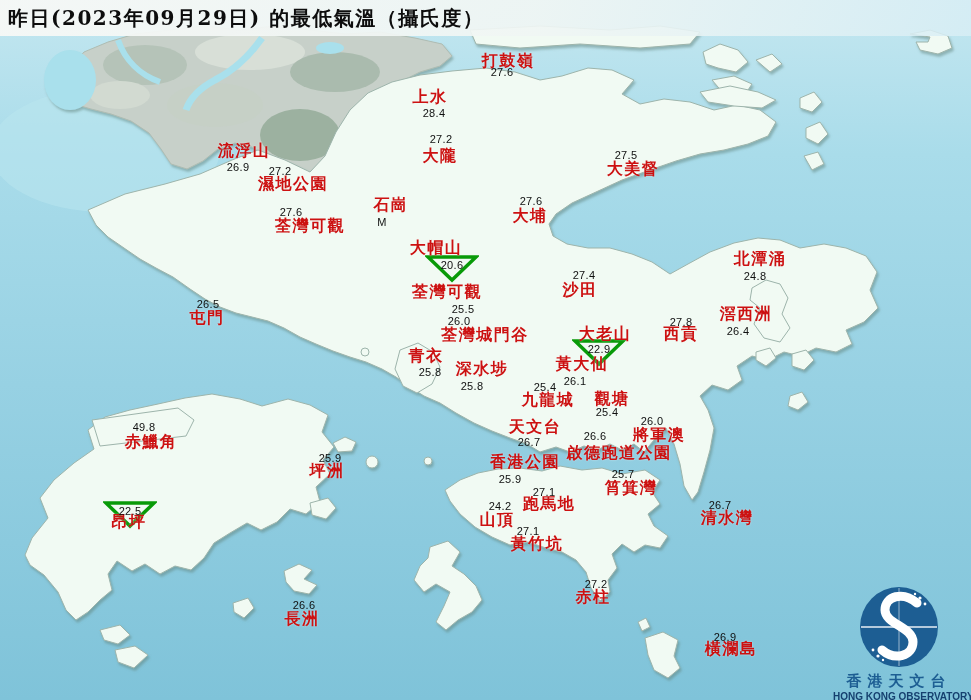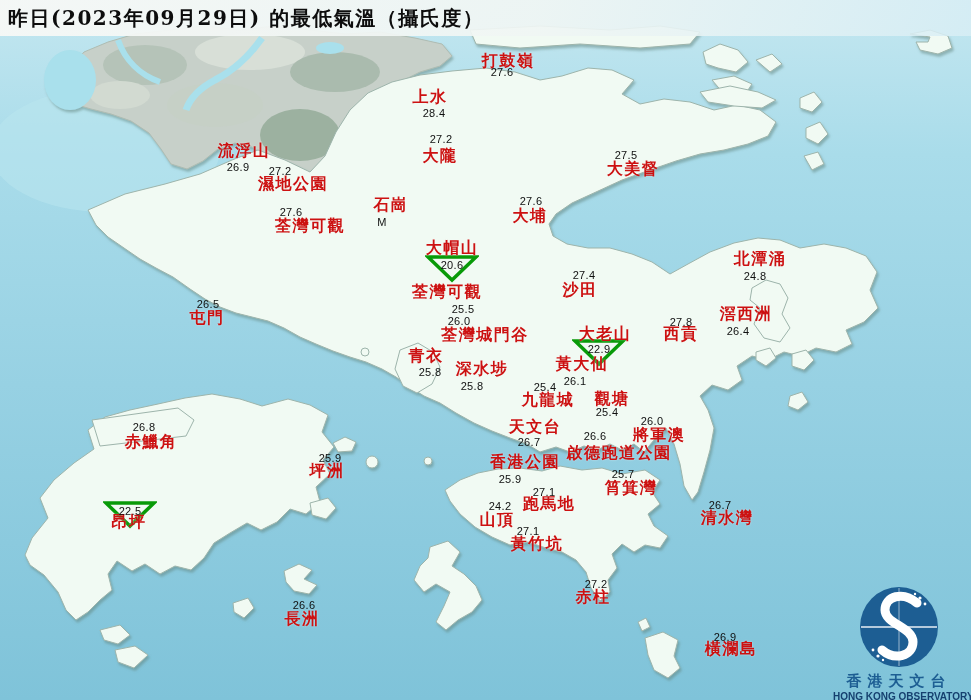--- a/index.html
+++ b/index.html
@@ -150,21 +150,21 @@
       <span class="s-value" style="left: 531px; top: 201px;">27.6</span>
       <span class="s-name" style="left: 633px; top: 169px;">大美督</span>
       <span class="s-value" style="left: 626px; top: 155px;">27.5</span>
       <span class="s-name" style="left: 760px; top: 259px;">北潭涌</span>
       <span class="s-value" style="left: 755px; top: 276px;">24.8</span>
       <span class="s-name" style="left: 580px; top: 290px;">沙田</span>
       <span class="s-value" style="left: 584px; top: 275px;">27.4</span>
       <svg class="min-marker" width="54" height="30" viewBox="0 0 54 30" style="left: 452px; top: 268px;">
         <polygon points="3,4 51,4 27,27" fill="none" stroke="#089a08" stroke-width="3.5"></polygon>
       </svg>
-      <span class="s-name" style="left: 452px; top: 248px;">大帽山</span>
+      <span class="s-name" style="left: 436px; top: 248px;">大帽山</span>
       <span class="s-value" style="left: 452px; top: 265px;">20.6</span>
       <span class="s-name" style="left: 447px; top: 292px;">荃灣可觀</span>
       <span class="s-value" style="left: 427px; top: 309px; margin-left: 36px;">25.5</span>
       <span class="s-name" style="left: 485px; top: 335px;">荃灣城門谷</span>
       <span class="s-value" style="left: 459px; top: 321px;">26.0</span>
       <svg class="min-marker" width="54" height="30" viewBox="0 0 54 30" style="left: 599px; top: 352px;">
         <polygon points="3,4 51,4 27,27" fill="none" stroke="#089a08" stroke-width="3.5"></polygon>
       </svg>
       <span class="s-name" style="left: 605px; top: 334px;">大老山</span>
       <span class="s-value" style="left: 599px; top: 349px;">22.9</span>
@@ -196,21 +196,21 @@
       <span class="s-value" style="left: 623px; top: 474px;">25.7</span>
       <span class="s-name" style="left: 549px; top: 504px;">跑馬地</span>
       <span class="s-value" style="left: 544px; top: 492px;">27.1</span>
       <span class="s-name" style="left: 497px; top: 520px;">山頂</span>
       <span class="s-value" style="left: 500px; top: 506px;">24.2</span>
       <span class="s-name" style="left: 537px; top: 544px;">黃竹坑</span>
       <span class="s-value" style="left: 528px; top: 531px;">27.1</span>
       <span class="s-name" style="left: 327px; top: 471px;">坪洲</span>
       <span class="s-value" style="left: 330px; top: 458px;">25.9</span>
       <span class="s-name" style="left: 151px; top: 442px;">赤鱲角</span>
-      <span class="s-value" style="left: 144px; top: 427px;">26.8</span>
+      <span class="s-value" style="left: 144px; top: 427px;">49.8</span>
       <svg class="min-marker" width="54" height="30" viewBox="0 0 54 30" style="left: 130px; top: 514px;">
         <polygon points="3,4 51,4 27,27" fill="none" stroke="#089a08" stroke-width="3.5"></polygon>
       </svg>
       <span class="s-name" style="left: 129px; top: 522px;">昂坪</span>
       <span class="s-value" style="left: 130px; top: 511px;">22.5</span>
       <span class="s-name" style="left: 302px; top: 619px;">長洲</span>
       <span class="s-value" style="left: 304px; top: 605px;">26.6</span>
       <span class="s-name" style="left: 593px; top: 597px;">赤柱</span>
       <span class="s-value" style="left: 596px; top: 584px;">27.2</span>
       <span class="s-name" style="left: 727px; top: 518px;">清水灣</span>

